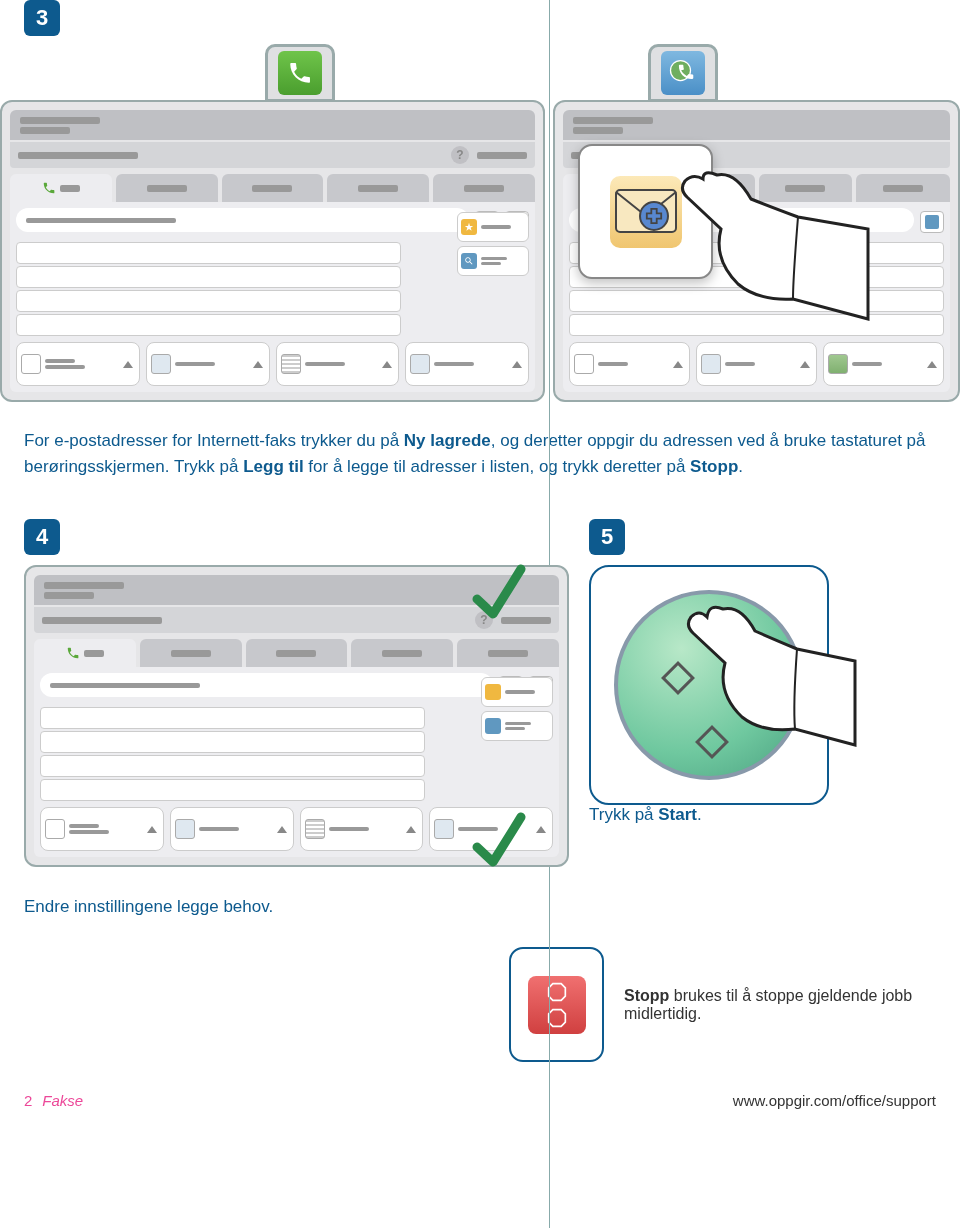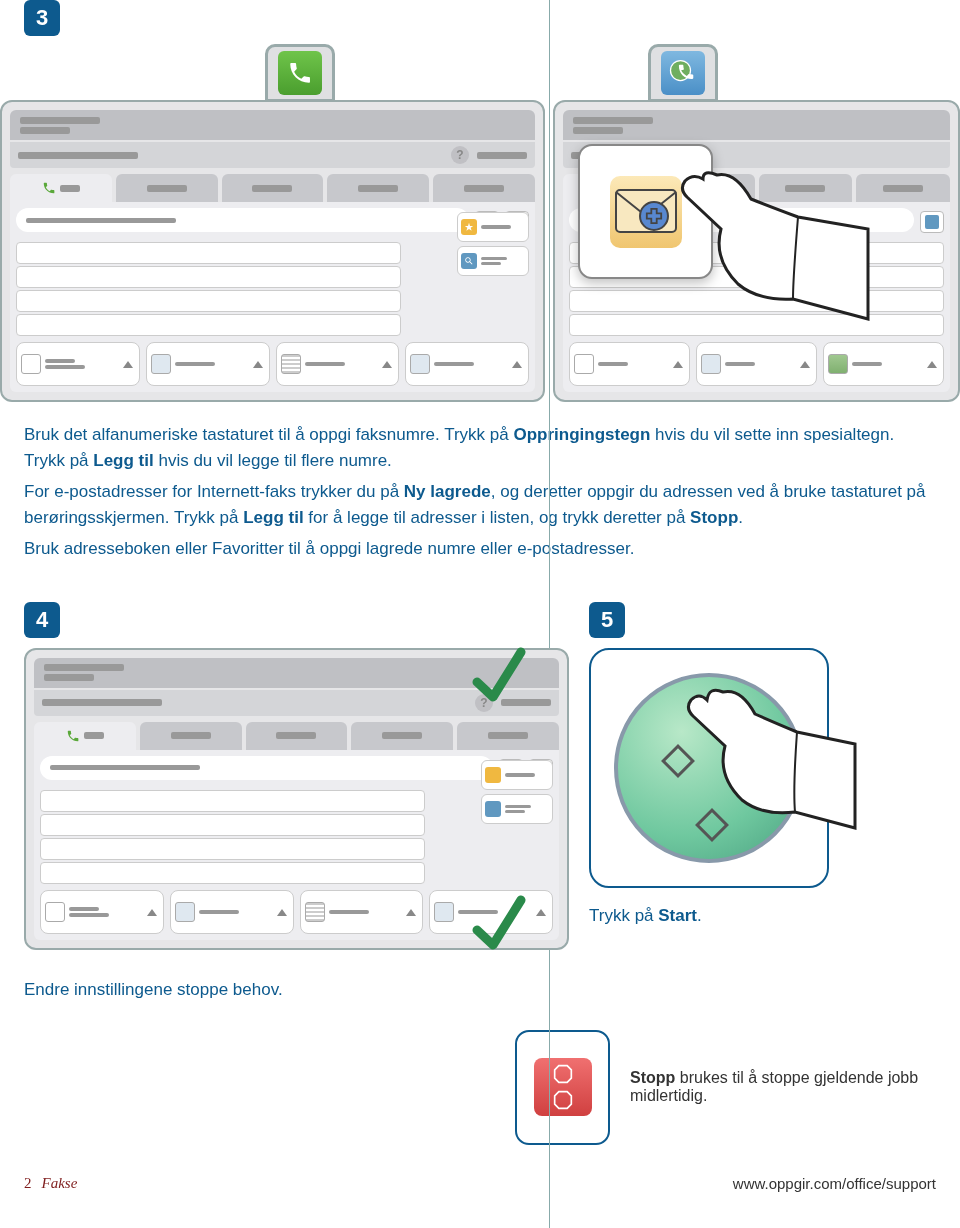--- a/index.html
+++ b/index.html
@@ -39,28 +39,28 @@
 .body-text{padding:20px 24px;font-size:17px;line-height:1.5;color:#0d5a8e;}
 .body-text b{font-weight:bold;}
 .popup{position:absolute;top:100px;left:25px;width:135px;height:135px;background:#fff;border:2px solid #888;border-radius:14px;box-shadow:0 4px 12px rgba(0,0,0,0.25);display:flex;align-items:center;justify-content:center;}
 .envelope-icn{width:72px;height:72px;background:linear-gradient(#fce9b8,#f0c670);border-radius:10px;position:relative;}
 .middle-section{display:flex;gap:20px;padding:20px 24px;align-items:flex-start;}
 .step4-wrap{flex:0 0 545px;position:relative;}
 .step5-wrap{flex:1;}
 .big-circle{width:240px;height:240px;border:2px solid #0d5a8e;border-radius:20px;display:flex;align-items:center;justify-content:center;margin-top:10px;position:relative;}
 .green-btn{width:190px;height:190px;border-radius:50%;background:radial-gradient(circle at 35% 30%,#b8e8c8,#6fc89f 60%,#4aa080);border:4px solid #8899aa;display:flex;align-items:center;justify-content:center;position:relative;}
 .diamond{width:24px;height:24px;border:3px solid #555;transform:rotate(45deg);}
-.step5-text{font-size:17px;color:#0d5a8e;margin-top:18px;}
+.step5-text{font-size:17px;color:#0d5a8e;}
 .caption-below{padding:10px 24px;font-size:17px;color:#0d5a8e;}
-.stop-section{display:flex;gap:20px;padding:20px 20px;align-items:center;justify-content:flex-end;}
+.stop-section{display:flex;gap:20px;padding:20px 26px;align-items:center;justify-content:flex-end;}
 .stop-btn{width:95px;height:115px;border:2px solid #0d5a8e;border-radius:14px;display:flex;align-items:center;justify-content:center;}
 .stop-inner{width:58px;height:58px;border-radius:8px;background:linear-gradient(#f07070,#d04040);display:flex;flex-direction:column;align-items:center;justify-content:center;gap:6px;}
 .stop-text{font-size:16px;color:#333;width:310px;}
 .footer{display:flex;justify-content:space-between;padding:10px 24px 16px;font-size:15px;}
-.footer-left{color:#7f1d1d;font-style:italic;font-family:Liberation Serif, serif;}
+.footer-left{color:#ec4899;font-style:italic;}
 .footer-left .pg{font-style:normal;margin-right:10px;}
 .footer-right{color:#333;}
 .check-svg{position:absolute;}
 .q-circle{width:18px;height:18px;border-radius:50%;background:#c0c0c4;color:#888;font-size:12px;display:flex;align-items:center;justify-content:center;font-weight:bold;}
 .grey-seg{height:7px;background:#999;border-radius:2px;}
 svg{display:block;}
 </style>
 </head>
 <body>
 
@@ -273,27 +273,23 @@
       </div>
     </div>
     <svg width="230" height="190" style="position:absolute;top:95px;left:90px;">
       <path d="M 60 40 Q 50 34 42 42 Q 36 50 44 58 L 78 90 Q 70 120 95 145 Q 115 162 150 160 L 225 180 L 225 90 L 155 78 Q 128 68 108 60 Q 92 32 74 36 Q 60 30 60 40 Z" fill="#fff" stroke="#222" stroke-width="3"></path>
       <path d="M155 78 Q150 140 150 160" fill="none" stroke="#222" stroke-width="2"></path>
     </svg>
   </div>
 </div>
 
 <div class="body-text">
-  <p>
-    <span>Bruk det alfanumeriske tastaturet til å oppgi faksnumre. Trykk på </span><b>Oppringingstegn</b><span> hvis du vil sette inn spesialtegn. Trykk på </span><b>Legg til</b><span> hvis du vil legge til flere numre.</span>
-  </p>
   <p style="margin-top:6px;">
     <span>For e-postadresser for Internett-faks trykker du på </span><b>Ny lagrede</b><span>, og deretter oppgir du adressen ved å bruke tastaturet på berøringsskjermen. Trykk på </span><b>Legg til</b><span> for å legge til adresser i listen, og trykk deretter på </span><b>Stopp</b><span>.</span>
   </p>
-  <p style="margin-top:6px;">Bruk adresseboken eller Favoritter til å oppgi lagrede numre eller e-postadresser.</p>
 </div>
 
 <div class="middle-section">
   <div class="step4-wrap">
     <div class="step-badge step-4">4</div>
     <div style="height:10px;"></div>
     <div class="panel-4" style="position:relative;">
       <div class="header-bars">
           <div style="display:flex;flex-direction:column;gap:3px;">
             <div class="grey-seg" style="width:80px;"></div>
@@ -404,21 +400,21 @@
         <path d="M 50 40 Q 42 32 34 40 Q 28 48 36 56 L 68 86 Q 60 116 85 140 Q 105 156 138 152 L 198 168 L 198 84 L 140 72 Q 116 62 98 54 Q 84 28 66 32 Q 52 26 50 40 Z" fill="#fff" stroke="#222" stroke-width="3"></path>
         <path d="M140 72 Q136 128 138 152" fill="none" stroke="#222" stroke-width="2"></path>
       </svg>
     </div>
     <p class="step5-text">
       <span>Trykk på </span><b>Start</b><span>.</span>
     </p>
   </div>
 </div>
 
-<p class="caption-below">Endre innstillingene stoppe behov.</p>
+<p class="caption-below">Endre innstillingene legge behov.</p>
 
 <div class="stop-section">
   <div class="stop-btn">
     <div class="stop-inner">
       <svg width="20" height="20" viewBox="0 0 24 24">
           <polygon points="7,2 17,2 22,7 22,17 17,22 7,22 2,17 2,7" fill="none" stroke="#fff" stroke-width="2"></polygon>
         </svg>
       <svg width="20" height="20" viewBox="0 0 24 24">
           <polygon points="7,2 17,2 22,7 22,17 17,22 7,22 2,17 2,7" fill="none" stroke="#fff" stroke-width="2"></polygon>
         </svg>

